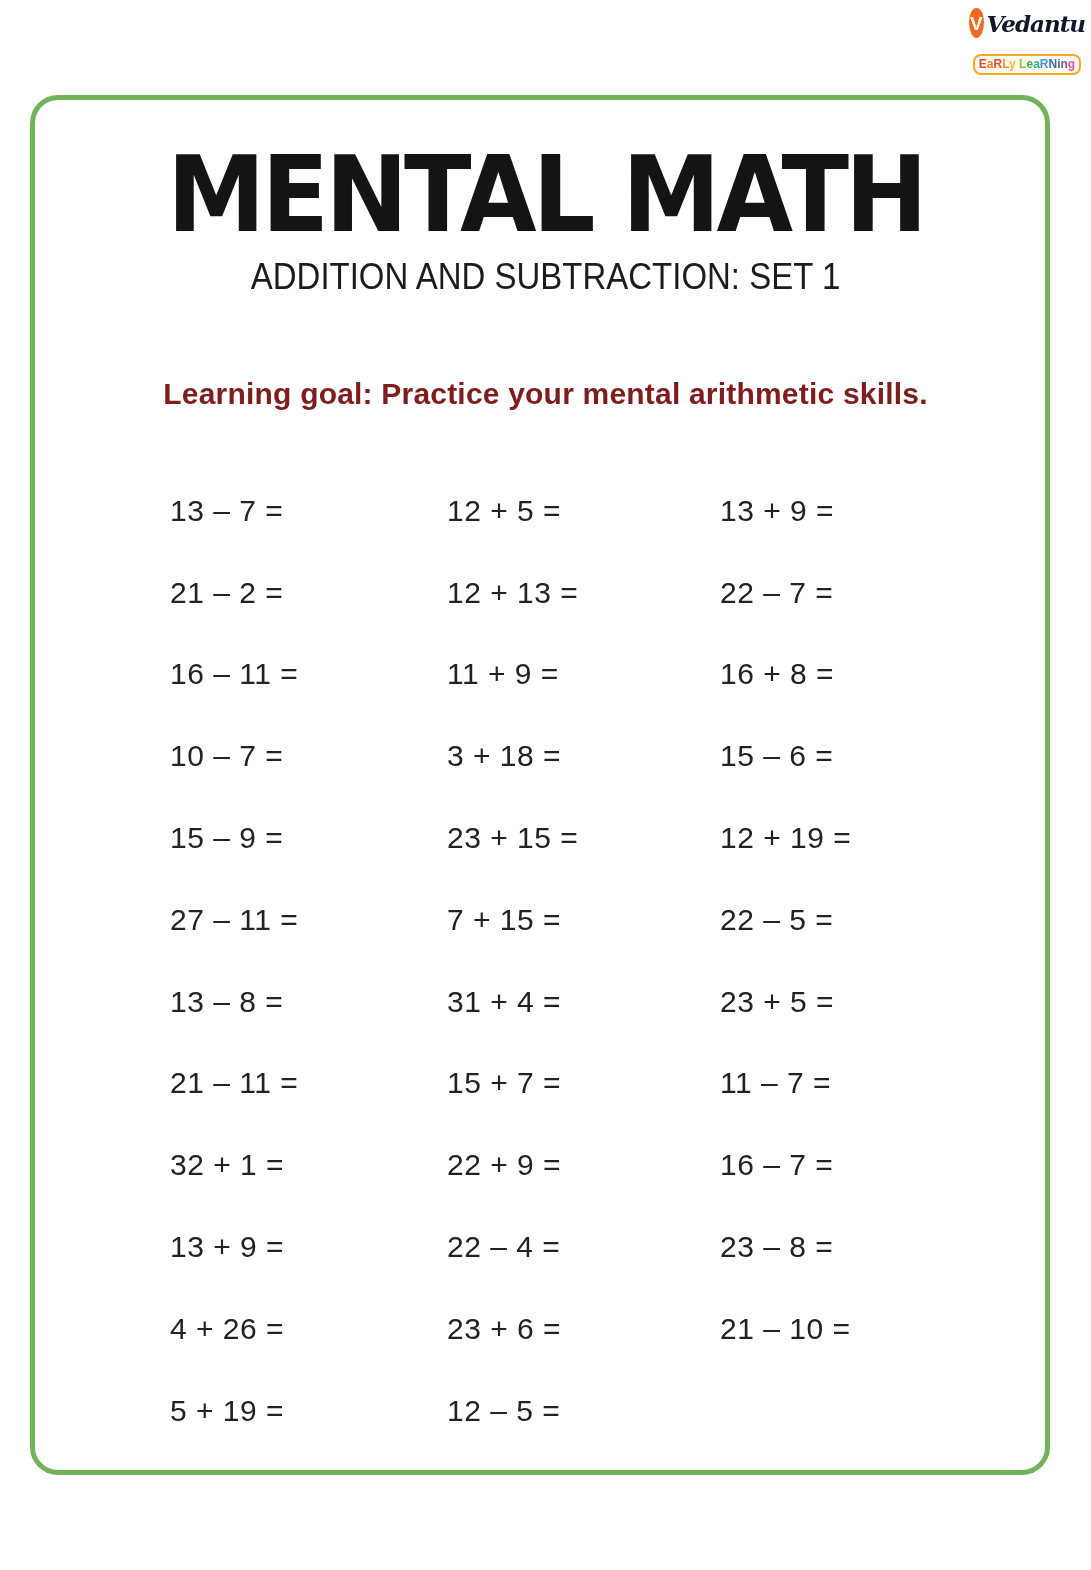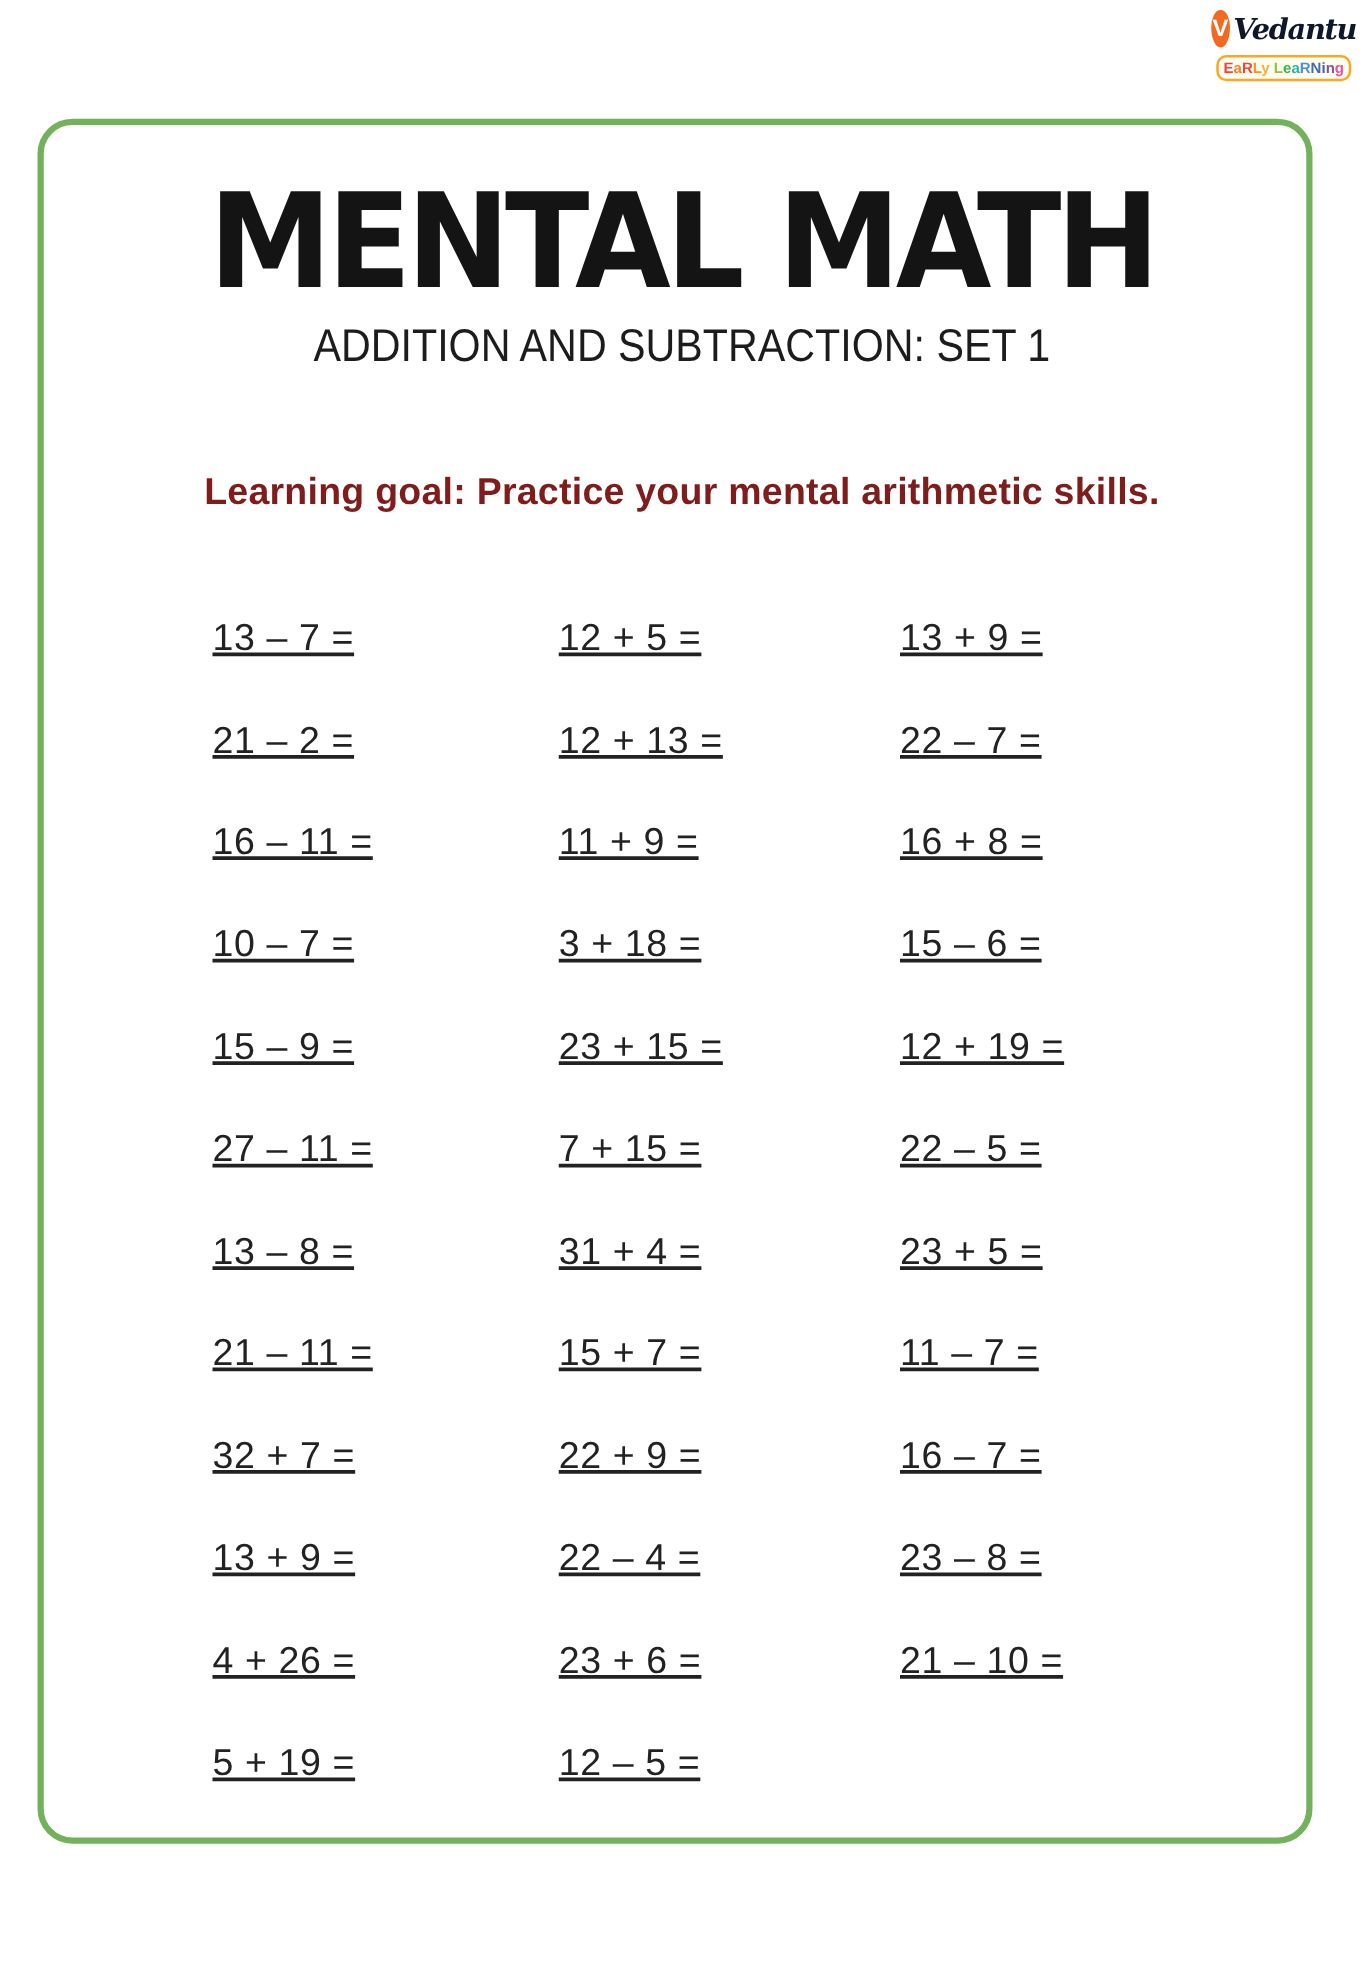--- a/index.html
+++ b/index.html
@@ -19,21 +19,21 @@
     width:30px; height:30px; border-radius:50% 50% 50% 50% / 46% 46% 54% 54%;
     background:#f26a22; color:#ffffff;
     display:flex; align-items:center; justify-content:center;
     font-weight:bold; font-size:19px; line-height:1;
   }
   .logo-word {
     font-family:"DejaVu Serif", serif; font-style:italic; font-weight:bold;
     font-size:23px; color:#0f172a; letter-spacing:-1px;
   }
   .logo-badge {
-    margin-top:6px; display:inline-block;
+    margin-top:16px; display:inline-block;
     border:2px solid #f9a825; border-radius:8px;
     background:#fffdf2; padding:1px 4px 2px 4px;
     font-weight:bold; font-size:12px; letter-spacing:0; line-height:1.2;
     white-space:nowrap;
   }
 
   
   .frame {
     position:absolute; left:30px; top:95px;
     width:1020px; height:1380px;
@@ -71,21 +71,20 @@
   .grid {
     position:absolute; left:170px; top:470px;
     display:grid;
     grid-template-columns:277px 273px 280px;
     grid-auto-rows:81.8px;
   }
   .cell {
     display:flex; align-items:center; justify-content:flex-start;
     font-size:30px; color:#222222; letter-spacing:0.5px;
     white-space:nowrap;
-    text-decoration:underline;
   }
 </style>
 </head>
 <body>
 
 <div class="page">
 
   <div class="logo">
     <div class="logo-top">
       <div class="logo-mark">V</div>
@@ -120,21 +119,21 @@
       <div class="cell">12 + 19 =</div>
       <div class="cell">27 – 11 =</div>
       <div class="cell">7 + 15 =</div>
       <div class="cell">22 – 5 =</div>
       <div class="cell">13 – 8 =</div>
       <div class="cell">31 + 4 =</div>
       <div class="cell">23 + 5 =</div>
       <div class="cell">21 – 11 =</div>
       <div class="cell">15 + 7 =</div>
       <div class="cell">11 – 7 =</div>
-      <div class="cell">32 + 7 =</div>
+      <div class="cell">32 + 1 =</div>
       <div class="cell">22 + 9 =</div>
       <div class="cell">16 – 7 =</div>
       <div class="cell">13 + 9 =</div>
       <div class="cell">22 – 4 =</div>
       <div class="cell">23 – 8 =</div>
       <div class="cell">4 + 26 =</div>
       <div class="cell">23 + 6 =</div>
       <div class="cell">21 – 10 =</div>
       <div class="cell">5 + 19 =</div>
       <div class="cell">12 – 5 =</div>

